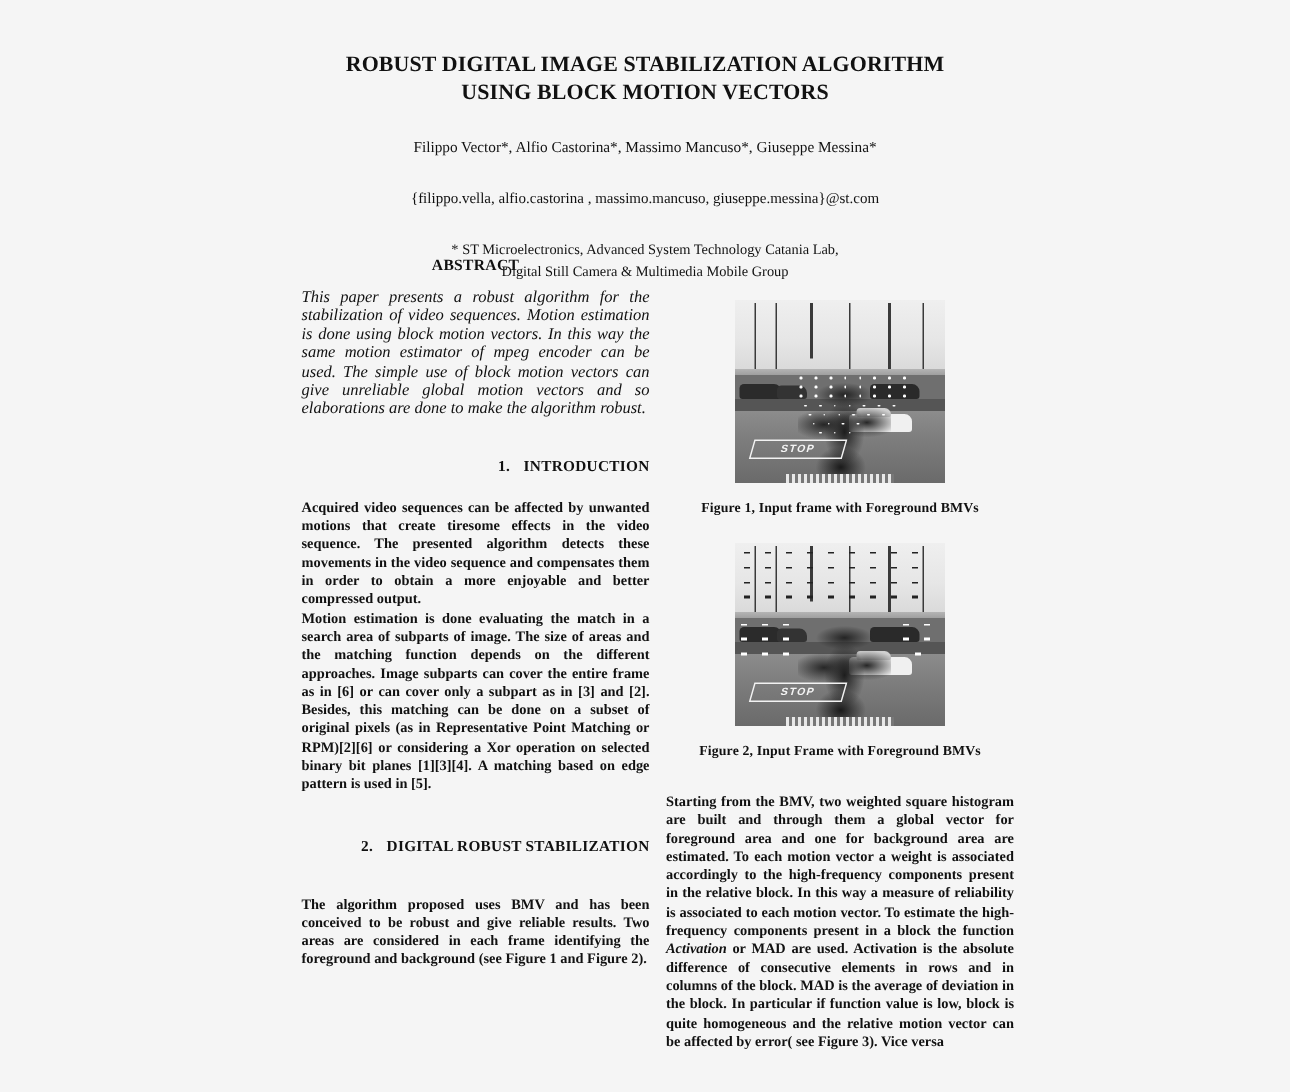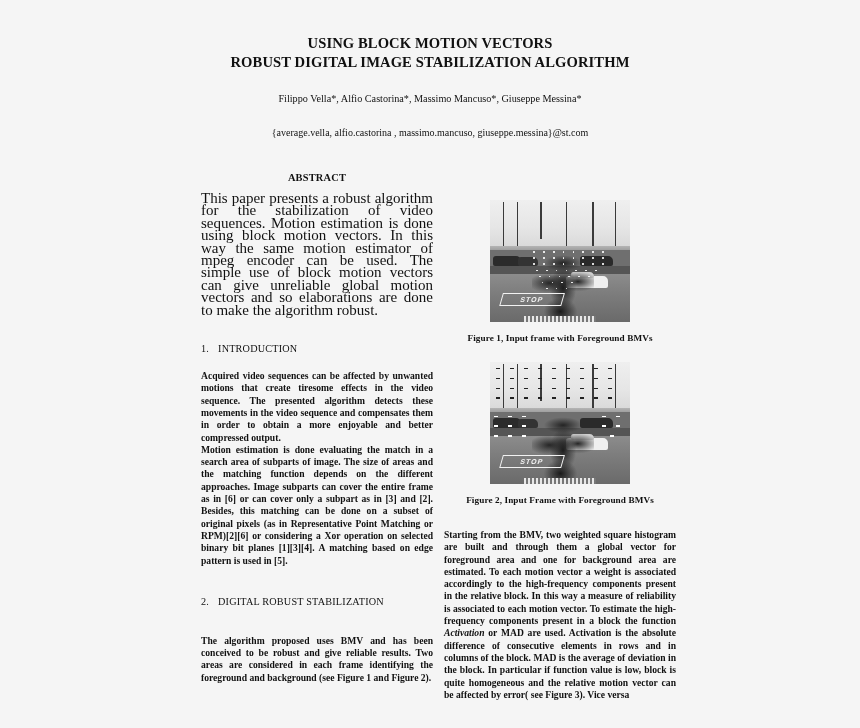--- a/index.html
+++ b/index.html
@@ -69,28 +69,29 @@
   }
 
   .section-center-head {
     text-align: center;
     font-weight: bold;
     font-size: 10.4px;
     margin: 0 0 9px 0;
     letter-spacing: 0.2px;
   }
   .abstract-text {
-    font-size: 15px;
+    font-style: italic;
+    font-size: 11px;
     line-height: 12.4px;
     text-align: justify;
     margin: 0;
   }
   .numbered-head {
-    text-align: left;
-    font-weight: normal;
+    text-align: right;
+    font-weight: bold;
     font-size: 10.2px;
     letter-spacing: 0.2px;
     margin: 0;
   }
   .numbered-head .num {
     margin-right: 9px;
   }
   .body-text {
     font-size: 9.6px;
     line-height: 12.3px;
@@ -221,25 +222,29 @@
     background: #fff;
   }
 </style>
 </head>
 <body>
 
 <div class="page">
 
   <div class="header">
     <div class="paper-title">
+      <div>ROBUST DIGITAL IMAGE STABILIZATION ALGORITHM</div>
       <div>USING BLOCK MOTION VECTORS</div>
-      <div>ROBUST DIGITAL IMAGE STABILIZATION ALGORITHM</div>
-    </div>
-    <div class="authors">Filippo Vella*, Alfio Castorina*, Massimo Mancuso*, Giuseppe Messina*</div>
-    <div class="emails">{average.vella, alfio.castorina , massimo.mancuso, giuseppe.messina}@st.com</div>
+    </div>
+    <div class="authors">Filippo Vector*, Alfio Castorina*, Massimo Mancuso*, Giuseppe Messina*</div>
+    <div class="emails">{filippo.vella, alfio.castorina , massimo.mancuso, giuseppe.messina}@st.com</div>
+    <div class="affiliation">
+      <div>* ST Microelectronics, Advanced System Technology Catania Lab,</div>
+      <div>Digital Still Camera &amp; Multimedia Mobile Group</div>
+    </div>
   </div>
 
   <div class="col-left">
 
     <div class="section-center-head">ABSTRACT</div>
     <p class="abstract-text">This paper presents a robust algorithm for the stabilization of video sequences. Motion estimation is done using block motion vectors. In this way the same motion estimator of mpeg encoder can be used. The simple use of block motion vectors can give unreliable global motion vectors and so elaborations are done to make the algorithm robust.</p>
 
     <div class="sp-intro"></div>
     <div class="numbered-head">
       <span class="num">1.</span><span>INTRODUCTION</span>

